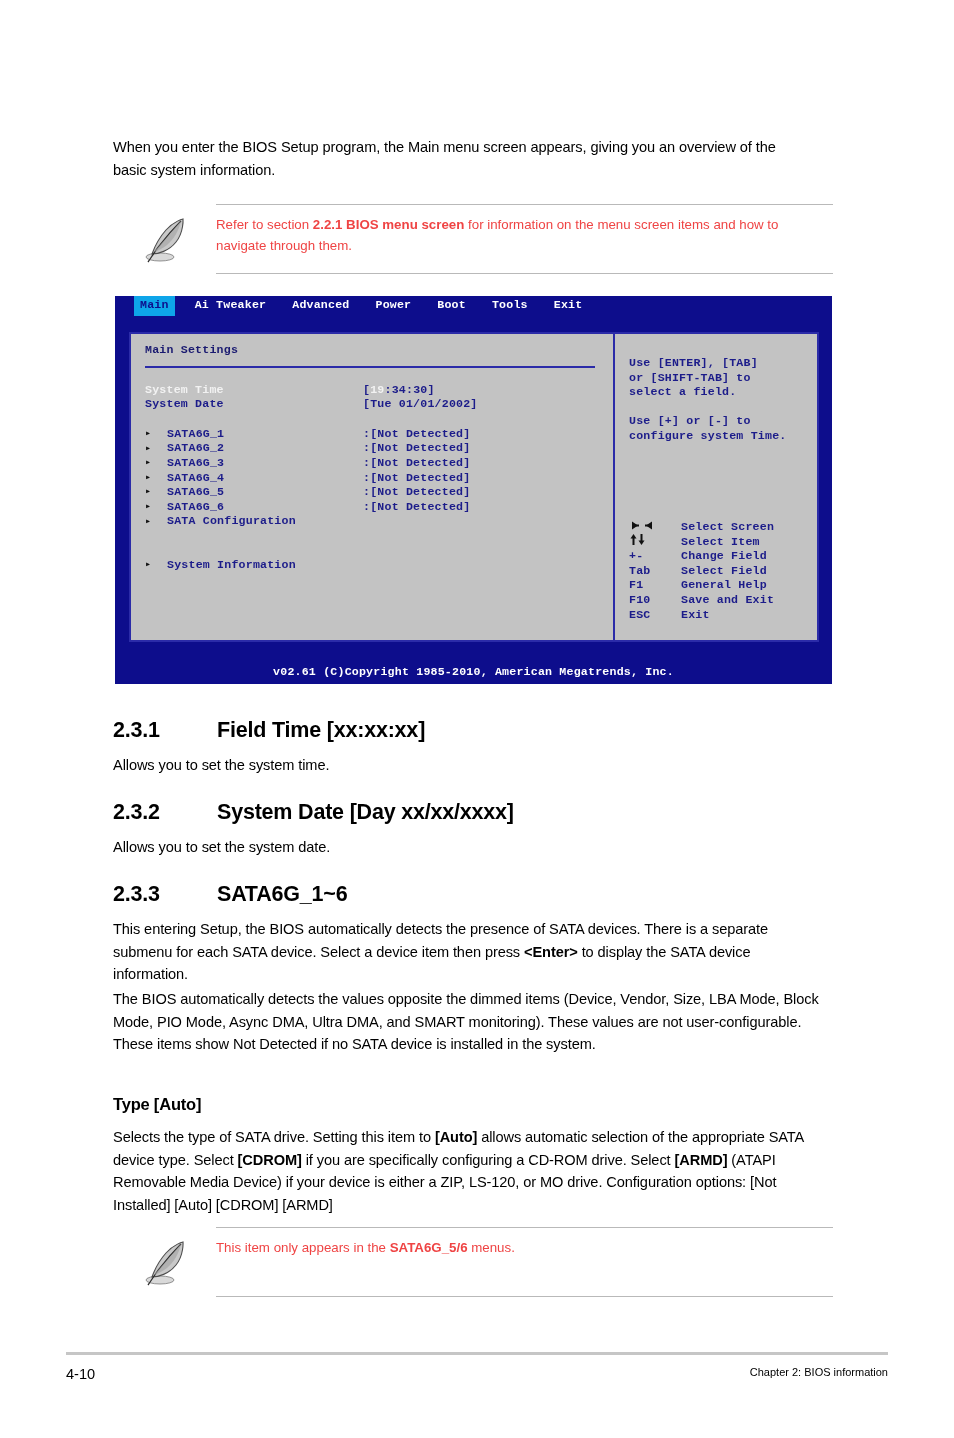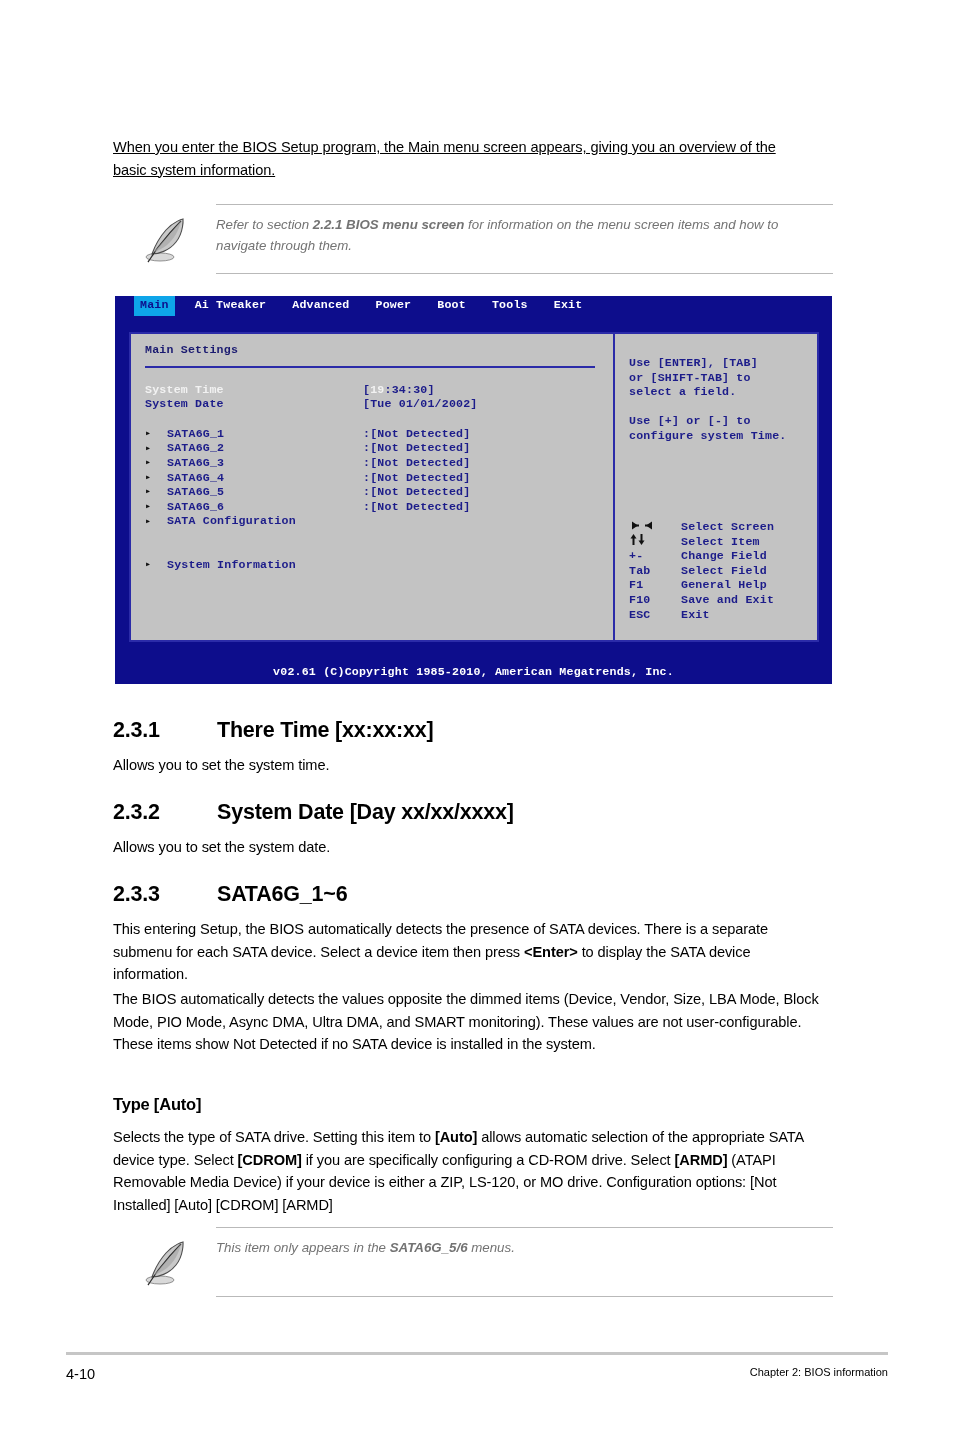--- a/index.html
+++ b/index.html
@@ -35,21 +35,21 @@
   .h2 .num { display: inline-block; width: 104px; }
 
   .para {
     position: absolute;
     font-size: 14.6px;
     line-height: 22.5px;
     color: #000;
     letter-spacing: -0.1px;
   }
 
-  .intro { left: 113px; top: 136px; width: 700px; text-decoration: underline; }
+  .intro { left: 113px; top: 136px; width: 700px; }
 
   
   .note {
     position: absolute;
     left: 113px;
     width: 720px;
   }
   .note .rule {
     height: 1px;
     background: #b9b9b9;
@@ -65,23 +65,22 @@
     width: 103px;
     flex: 0 0 103px;
     display: flex;
     justify-content: center;
     align-items: center;
     padding-top: 0px;
   }
   .note .txt {
     font-size: 13.3px;
     line-height: 21px;
-    color: #737373;
+    color: #ef4444;
     padding-right: 6px;
-    font-style: italic;
   }
   .note b { font-weight: bold; }
 
   .note1 { top: 204px; }
   .note2 { top: 1227px; }
 
   
   .bios {
     position: absolute;
     left: 115px;
@@ -437,21 +436,21 @@
             <span class="d">Exit</span>
           </div>
         </div>
       </div>
     </div>
 
     <div class="bios-footer">v02.61 (C)Copyright 1985-2010, American Megatrends, Inc.</div>
   </div>
 
   <div class="h3" style="top:718px;">
-    <span class="num">2.3.1</span><span>There Time [xx:xx:xx]</span>
+    <span class="num">2.3.1</span><span>Field Time [xx:xx:xx]</span>
   </div>
   <div class="para" style="left:113px; top:754px; width:700px;">Allows you to set the system time.</div>
 
   <div class="h3" style="top:800px;">
     <span class="num">2.3.2</span><span>System Date [Day xx/xx/xxxx]</span>
   </div>
   <div class="para" style="left:113px; top:836px; width:700px;">Allows you to set the system date.</div>
 
   <div class="h3" style="top:882px;">
     <span class="num">2.3.3</span><span>SATA6G_1~6</span>

